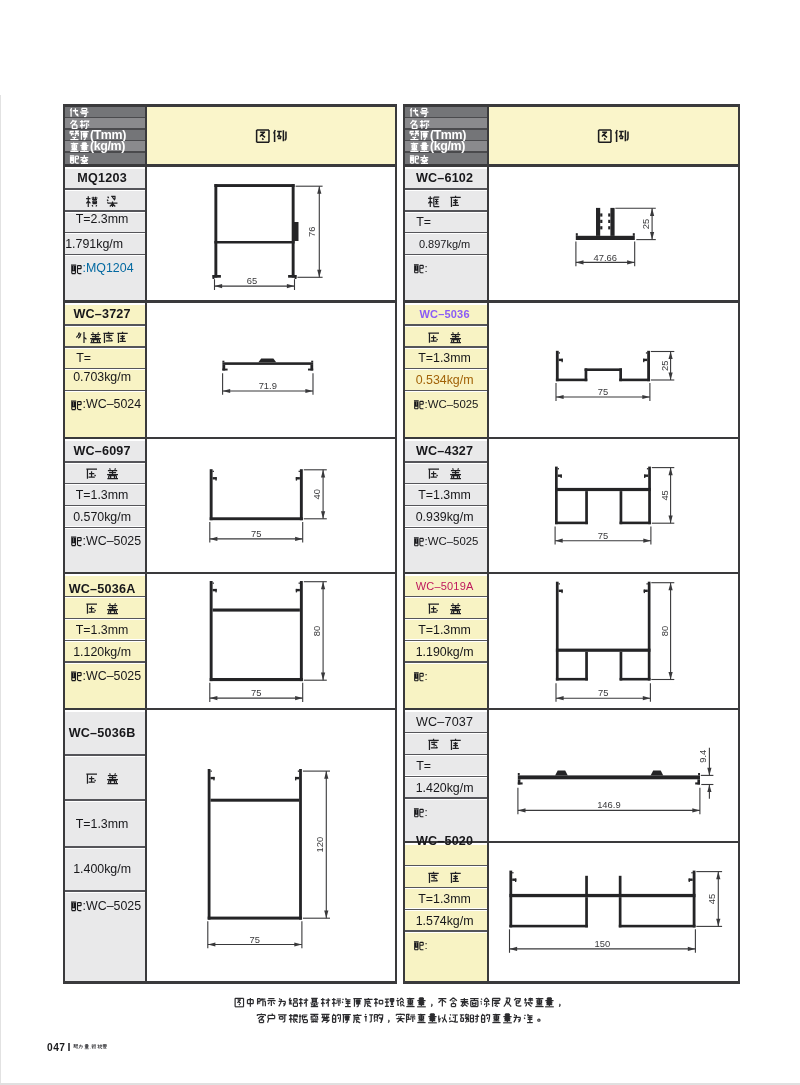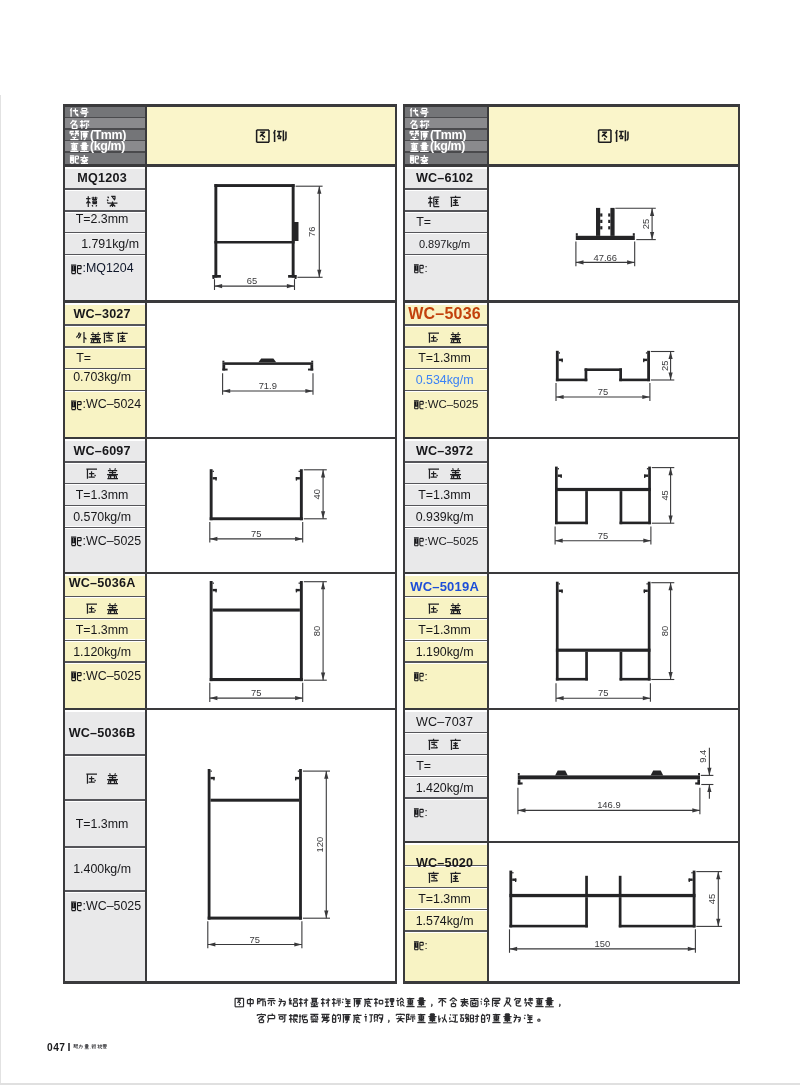--- a/index.html
+++ b/index.html
@@ -307,45 +307,45 @@
 <div style="position:absolute;left:65.2px;top:190.7px;width:73.8px;height:19.4px;display:flex;align-items:center;justify-content:center;">
     <span style="color:#202023"><svg class="zi" style="width:13.1px;height:13.1px;margin-right:8.5px;stroke-width:9" viewBox="0 0 96 96">
         <use href="#g12"></use>
       </svg><svg class="zi" style="width:13.1px;height:13.1px;stroke-width:9" viewBox="0 0 96 96">
         <use href="#g13"></use>
       </svg></span>
   </div>
 <div style="position:absolute;left:65.2px;top:209px;width:73.8px;height:19.4px;display:flex;align-items:center;justify-content:center;">
     <span style="font-size:12.4px;color:#17171a">T=2.3mm</span>
   </div>
-<div style="position:absolute;left:65.2px;top:234.3px;width:73.8px;height:19.4px;display:flex;align-items:center;justify-content:flex-end;">
+<div style="position:absolute;left:65.2px;top:234.3px;width:73.8px;height:19.4px;display:flex;align-items:center;justify-content:flex-start;">
     <span style="font-size:12.4px;color:#17171a">1.791kg/m</span>
   </div>
 <div style="position:absolute;left:70.2px;top:256.1px;width:74.8px;height:24px;display:flex;align-items:center;">
     <span style="color:#17171a"><svg class="zi" style="width:12.4px;height:12.4px;stroke-width:9" viewBox="0 0 96 96">
         <use href="#g08"></use>
       </svg></span>
-    <span style="font-size:12.4px;color:#0f172a">:MQ1204</span>
+    <span style="font-size:12.4px;color:#0369a1">:MQ1204</span>
   </div>
 
 <div style="position:absolute;left:65.2px;top:304.6px;width:79.8px;height:19.7px;background:#f8f3c4;"></div>
 
 <div style="position:absolute;left:65.2px;top:326.7px;width:79.8px;height:19.4px;background:#f8f3c4;"></div>
 
 <div style="position:absolute;left:65.2px;top:348.5px;width:79.8px;height:19.4px;background:#f8f3c4;"></div>
 
 <div style="position:absolute;left:65.2px;top:370.3px;width:79.8px;height:19.4px;background:#f8f3c4;"></div>
 
 <div style="position:absolute;left:65.2px;top:392.1px;width:79.8px;height:44.9px;background:#f8f3c4;"></div>
 <div style="position:absolute;left:65.2px;top:324.3px;width:79.8px;height:1.5px;background:#55555a;"></div>
 <div style="position:absolute;left:65.2px;top:346.1px;width:79.8px;height:1.5px;background:#55555a;"></div>
 <div style="position:absolute;left:65.2px;top:367.9px;width:79.8px;height:1.5px;background:#55555a;"></div>
 <div style="position:absolute;left:65.2px;top:389.7px;width:79.8px;height:1.5px;background:#55555a;"></div>
 <div style="position:absolute;left:65.2px;top:304.6px;width:73.8px;height:19.7px;display:flex;align-items:center;justify-content:center;">
-    <span style="font-weight:bold;font-size:12.6px;color:#17171a;letter-spacing:0.2px">WC–3027</span>
+    <span style="font-weight:bold;font-size:12.6px;color:#17171a;letter-spacing:0.2px">WC–3727</span>
   </div>
 <div style="position:absolute;left:65.2px;top:326.7px;width:73.8px;height:19.4px;display:flex;align-items:center;justify-content:center;">
     <span style="color:#202023"><svg class="zi" style="width:13.1px;height:13.1px;margin-right:0.4px;stroke-width:9" viewBox="0 0 96 96">
         <use href="#g14"></use>
       </svg><svg class="zi" style="width:13.1px;height:13.1px;margin-right:0.4px;stroke-width:9" viewBox="0 0 96 96">
         <use href="#g15"></use>
       </svg><svg class="zi" style="width:13.1px;height:13.1px;margin-right:0.4px;stroke-width:9" viewBox="0 0 96 96">
         <use href="#g16"></use>
       </svg><svg class="zi" style="width:13.1px;height:13.1px;stroke-width:9" viewBox="0 0 96 96">
         <use href="#g17"></use>
@@ -406,21 +406,21 @@
 
 <div style="position:absolute;left:65.2px;top:620.1px;width:79.8px;height:19.4px;background:#f8f3c4;"></div>
 
 <div style="position:absolute;left:65.2px;top:641.9px;width:79.8px;height:19.4px;background:#f8f3c4;"></div>
 
 <div style="position:absolute;left:65.2px;top:663.7px;width:79.8px;height:44.1px;background:#f8f3c4;"></div>
 <div style="position:absolute;left:65.2px;top:595.9px;width:79.8px;height:1.5px;background:#55555a;"></div>
 <div style="position:absolute;left:65.2px;top:617.7px;width:79.8px;height:1.5px;background:#55555a;"></div>
 <div style="position:absolute;left:65.2px;top:639.5px;width:79.8px;height:1.5px;background:#55555a;"></div>
 <div style="position:absolute;left:65.2px;top:661.3px;width:79.8px;height:1.5px;background:#55555a;"></div>
-<div style="position:absolute;left:65.2px;top:576.2px;width:73.8px;height:19.7px;display:flex;align-items:flex-start;justify-content:center;">
+<div style="position:absolute;left:65.2px;top:576.2px;width:73.8px;height:19.7px;display:flex;align-items:flex-end;justify-content:center;">
     <span style="font-weight:bold;font-size:12.6px;color:#17171a;letter-spacing:0.2px">WC–5036A</span>
   </div>
 <div style="position:absolute;left:65.2px;top:598.3px;width:73.8px;height:19.4px;display:flex;align-items:center;justify-content:center;">
     <span style="color:#202023"><svg class="zi" style="width:13.1px;height:13.1px;margin-right:8.5px;stroke-width:9" viewBox="0 0 96 96">
         <use href="#g18"></use>
       </svg><svg class="zi" style="width:13.1px;height:13.1px;stroke-width:9" viewBox="0 0 96 96">
         <use href="#g15"></use>
       </svg></span>
   </div>
 <div style="position:absolute;left:65.2px;top:620.1px;width:73.8px;height:19.4px;display:flex;align-items:center;justify-content:center;">
@@ -595,34 +595,34 @@
 <div style="position:absolute;left:405.2px;top:348.5px;width:81.8px;height:19.4px;background:#f8f3c4;"></div>
 
 <div style="position:absolute;left:405.2px;top:370.3px;width:81.8px;height:19.4px;background:#f8f3c4;"></div>
 
 <div style="position:absolute;left:405.2px;top:392.1px;width:81.8px;height:44.9px;background:#f8f3c4;"></div>
 <div style="position:absolute;left:405.2px;top:324.3px;width:81.8px;height:1.5px;background:#55555a;"></div>
 <div style="position:absolute;left:405.2px;top:346.1px;width:81.8px;height:1.5px;background:#55555a;"></div>
 <div style="position:absolute;left:405.2px;top:367.9px;width:81.8px;height:1.5px;background:#55555a;"></div>
 <div style="position:absolute;left:405.2px;top:389.7px;width:81.8px;height:1.5px;background:#55555a;"></div>
 <div style="position:absolute;left:405.2px;top:304.6px;width:78.8px;height:19.7px;display:flex;align-items:center;justify-content:center;">
-    <span style="font-weight:bold;font-size:16px;color:#c2410c;letter-spacing:0.2px">WC–5036</span>
+    <span style="font-weight:bold;font-size:11px;color:#8b5cf6;letter-spacing:0.2px">WC–5036</span>
   </div>
 <div style="position:absolute;left:405.2px;top:326.7px;width:78.8px;height:19.4px;display:flex;align-items:center;justify-content:center;">
     <span style="color:#202023"><svg class="zi" style="width:13.1px;height:13.1px;margin-right:8.5px;stroke-width:9" viewBox="0 0 96 96">
         <use href="#g18"></use>
       </svg><svg class="zi" style="width:13.1px;height:13.1px;stroke-width:9" viewBox="0 0 96 96">
         <use href="#g15"></use>
       </svg></span>
   </div>
 <div style="position:absolute;left:405.2px;top:348.5px;width:78.8px;height:19.4px;display:flex;align-items:center;justify-content:center;">
     <span style="font-size:12.4px;color:#17171a">T=1.3mm</span>
   </div>
 <div style="position:absolute;left:405.2px;top:370.3px;width:78.8px;height:19.4px;display:flex;align-items:center;justify-content:center;">
-    <span style="font-size:12.4px;color:#3b82f6">0.534kg/m</span>
+    <span style="font-size:12.4px;color:#a16207">0.534kg/m</span>
   </div>
 <div style="position:absolute;left:413.2px;top:392.1px;width:73.8px;height:24px;display:flex;align-items:center;">
     <span style="color:#17171a"><svg class="zi" style="width:11.4px;height:11.4px;stroke-width:9" viewBox="0 0 96 96">
         <use href="#g08"></use>
       </svg></span>
     <span style="font-size:11.4px;color:#17171a">:WC–5025</span>
   </div>
 
 <div style="position:absolute;left:405.2px;top:441.4px;width:81.8px;height:19.7px;background:#e9e9ea;"></div>
 
@@ -631,21 +631,21 @@
 <div style="position:absolute;left:405.2px;top:485.3px;width:81.8px;height:19.4px;background:#e9e9ea;"></div>
 
 <div style="position:absolute;left:405.2px;top:507.1px;width:81.8px;height:19.4px;background:#e9e9ea;"></div>
 
 <div style="position:absolute;left:405.2px;top:528.9px;width:81.8px;height:42.9px;background:#e9e9ea;"></div>
 <div style="position:absolute;left:405.2px;top:461.1px;width:81.8px;height:1.5px;background:#55555a;"></div>
 <div style="position:absolute;left:405.2px;top:482.9px;width:81.8px;height:1.5px;background:#55555a;"></div>
 <div style="position:absolute;left:405.2px;top:504.7px;width:81.8px;height:1.5px;background:#55555a;"></div>
 <div style="position:absolute;left:405.2px;top:526.5px;width:81.8px;height:1.5px;background:#55555a;"></div>
 <div style="position:absolute;left:405.2px;top:441.4px;width:78.8px;height:19.7px;display:flex;align-items:center;justify-content:center;">
-    <span style="font-weight:bold;font-size:12.6px;color:#17171a;letter-spacing:0.2px">WC–3972</span>
+    <span style="font-weight:bold;font-size:12.6px;color:#17171a;letter-spacing:0.2px">WC–4327</span>
   </div>
 <div style="position:absolute;left:405.2px;top:463.5px;width:78.8px;height:19.4px;display:flex;align-items:center;justify-content:center;">
     <span style="color:#202023"><svg class="zi" style="width:13.1px;height:13.1px;margin-right:8.5px;stroke-width:9" viewBox="0 0 96 96">
         <use href="#g18"></use>
       </svg><svg class="zi" style="width:13.1px;height:13.1px;stroke-width:9" viewBox="0 0 96 96">
         <use href="#g15"></use>
       </svg></span>
   </div>
 <div style="position:absolute;left:405.2px;top:485.3px;width:78.8px;height:19.4px;display:flex;align-items:center;justify-content:center;">
     <span style="font-size:12.4px;color:#17171a">T=1.3mm</span>
@@ -667,21 +667,21 @@
 <div style="position:absolute;left:405.2px;top:620.1px;width:81.8px;height:19.4px;background:#f8f3c4;"></div>
 
 <div style="position:absolute;left:405.2px;top:641.9px;width:81.8px;height:19.4px;background:#f8f3c4;"></div>
 
 <div style="position:absolute;left:405.2px;top:663.7px;width:81.8px;height:44.1px;background:#f8f3c4;"></div>
 <div style="position:absolute;left:405.2px;top:595.9px;width:81.8px;height:1.5px;background:#55555a;"></div>
 <div style="position:absolute;left:405.2px;top:617.7px;width:81.8px;height:1.5px;background:#55555a;"></div>
 <div style="position:absolute;left:405.2px;top:639.5px;width:81.8px;height:1.5px;background:#55555a;"></div>
 <div style="position:absolute;left:405.2px;top:661.3px;width:81.8px;height:1.5px;background:#55555a;"></div>
 <div style="position:absolute;left:405.2px;top:576.2px;width:78.8px;height:19.7px;display:flex;align-items:center;justify-content:center;">
-    <span style="font-weight:bold;font-size:13px;color:#1d4ed8;letter-spacing:0.2px">WC–5019A</span>
+    <span style="font-weight:normal;font-size:11px;color:#be185d;letter-spacing:0.2px">WC–5019A</span>
   </div>
 <div style="position:absolute;left:405.2px;top:598.3px;width:78.8px;height:19.4px;display:flex;align-items:center;justify-content:center;">
     <span style="color:#202023"><svg class="zi" style="width:13.1px;height:13.1px;margin-right:8.5px;stroke-width:9" viewBox="0 0 96 96">
         <use href="#g18"></use>
       </svg><svg class="zi" style="width:13.1px;height:13.1px;stroke-width:9" viewBox="0 0 96 96">
         <use href="#g15"></use>
       </svg></span>
   </div>
 <div style="position:absolute;left:405.2px;top:620.1px;width:78.8px;height:19.4px;display:flex;align-items:center;justify-content:center;">
     <span style="font-size:12.4px;color:#17171a">T=1.3mm</span>
@@ -738,21 +738,21 @@
 
 <div style="position:absolute;left:405.2px;top:889.1px;width:81.8px;height:19.4px;background:#f8f3c4;"></div>
 
 <div style="position:absolute;left:405.2px;top:910.9px;width:81.8px;height:19.4px;background:#f8f3c4;"></div>
 
 <div style="position:absolute;left:405.2px;top:932.7px;width:81.8px;height:48.5px;background:#f8f3c4;"></div>
 <div style="position:absolute;left:405.2px;top:864.9px;width:81.8px;height:1.5px;background:#55555a;"></div>
 <div style="position:absolute;left:405.2px;top:886.7px;width:81.8px;height:1.5px;background:#55555a;"></div>
 <div style="position:absolute;left:405.2px;top:908.5px;width:81.8px;height:1.5px;background:#55555a;"></div>
 <div style="position:absolute;left:405.2px;top:930.3px;width:81.8px;height:1.5px;background:#55555a;"></div>
-<div style="position:absolute;left:405.2px;top:847px;width:78.8px;height:31px;display:flex;align-items:center;justify-content:center;">
+<div style="position:absolute;left:405.2px;top:825px;width:78.8px;height:31px;display:flex;align-items:center;justify-content:center;">
     <span style="font-weight:bold;font-size:12.6px;color:#17171a;letter-spacing:0.2px">WC–5020</span>
   </div>
 <div style="position:absolute;left:405.2px;top:867.3px;width:78.8px;height:19.4px;display:flex;align-items:center;justify-content:center;">
     <span style="color:#202023"><svg class="zi" style="width:13.1px;height:13.1px;margin-right:8.5px;stroke-width:9" viewBox="0 0 96 96">
         <use href="#g16"></use>
       </svg><svg class="zi" style="width:13.1px;height:13.1px;stroke-width:9" viewBox="0 0 96 96">
         <use href="#g17"></use>
       </svg></span>
   </div>
 <div style="position:absolute;left:405.2px;top:889.1px;width:78.8px;height:19.4px;display:flex;align-items:center;justify-content:center;">

